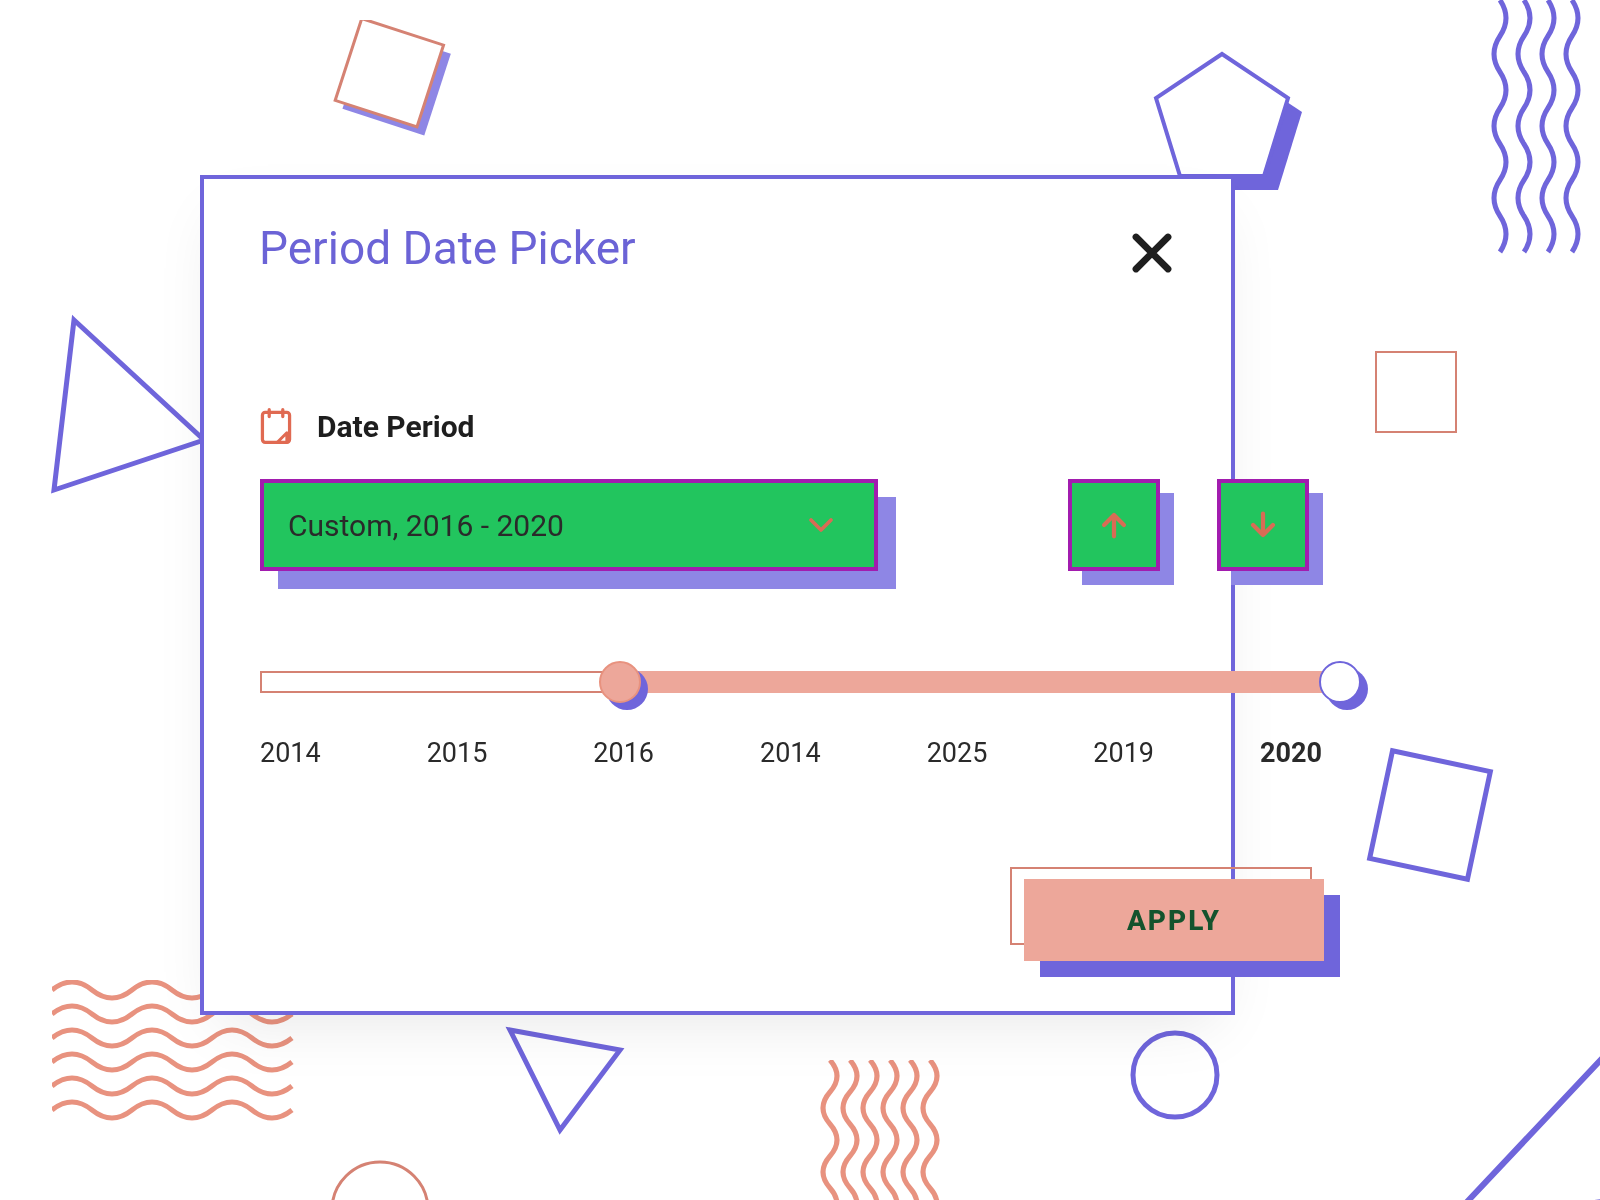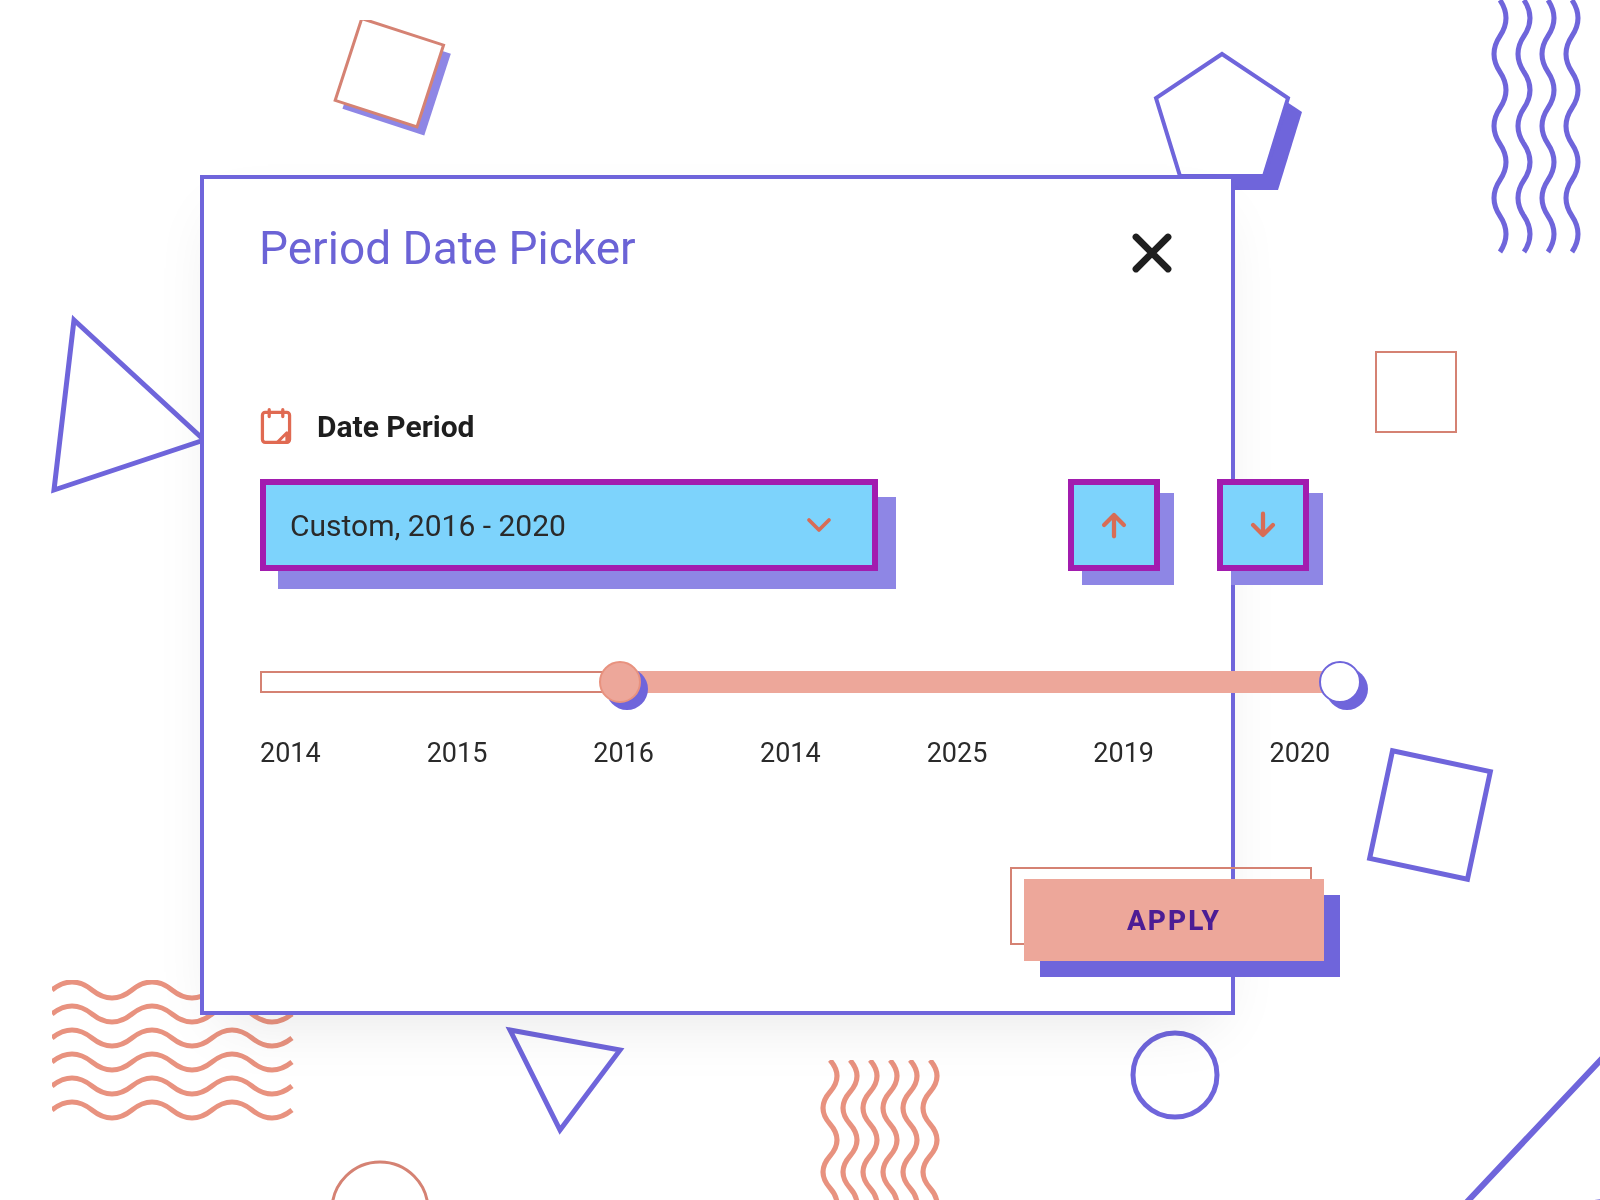--- a/index.html
+++ b/index.html
@@ -56,22 +56,22 @@
 
   
   .shadow-box { position: absolute; }
   .shadow-box .shadow {
     position: absolute; inset: 0;
     background: #8e86e5;
     transform: translate(14px, 14px);
   }
   .shadow-box .face {
     position: absolute; inset: 0;
-    background: #7dd3fc;
-    border: 6px solid #a21caf;
+    background: #22c55e;
+    border: 4px solid #a21caf;
   }
 
   .dropdown { left: 56px; top: 300px; width: 618px; height: 92px; cursor: pointer;}
   .dropdown .shadow { transform: translate(18px, 18px); }
   .dropdown .face { display: flex; align-items: center; justify-content: space-between; padding: 0 38px 0 24px; }
   .dropdown .value { font-size: 30px; color: #2a2a2a; }
   .dropdown .chev { width: 30px; height: 30px; }
 
   .arrow-btn { top: 300px; width: 92px; height: 92px; cursor: pointer;}
   .arrow-btn.up { left: 864px; }
@@ -113,36 +113,36 @@
     position:absolute; inset:0; border-radius:50%;
     background:#fff; border:2px solid #6f65db;
   }
   .ticks {
     position:absolute; top:70px; left:0; width:1080px;
     display:flex; justify-content:space-between;
     font-size:27px; color:#2a2a2a;margin-top:8px;
   }
   .ticks span { width: 80px; text-align:left; }
   .ticks span:first-child { text-align:left; }
-  .ticks span:last-child { text-align:center; }
+  .ticks span:last-child { text-align:left;font-weight:bold; }
 
   
   .apply-outline {
     position:absolute;
     left: 806px; top: 688px;
     width: 302px; height: 78px;
     border: 2px solid #d58273;
     background: transparent;
   }
   .apply-btn { left: 820px; top: 700px; width: 300px; height: 82px; cursor:pointer;}
   .apply-btn .shadow { background:#6f65db; transform: translate(16px,16px);}
   .apply-btn .face {
     background:#eda79a; border:none;
     display:flex; align-items:center; justify-content:center;
-    font-size:28px; font-weight:800; letter-spacing:2px; color:#4c1d95;
+    font-size:28px; font-weight:800; letter-spacing:2px; color:#14532d;
   }
 
 </style>
 </head>
 <body>
 
 <svg class="deco" style="left:310px; top:20px;" width="160" height="160">
   <rect x="44" y="18" width="86" height="86" fill="#8e86e5" transform="rotate(18 86 60)"></rect>
   <rect x="36" y="10" width="86" height="86" fill="#fff" stroke="#d58273" stroke-width="3" transform="rotate(18 80 54)"></rect>
 </svg>

